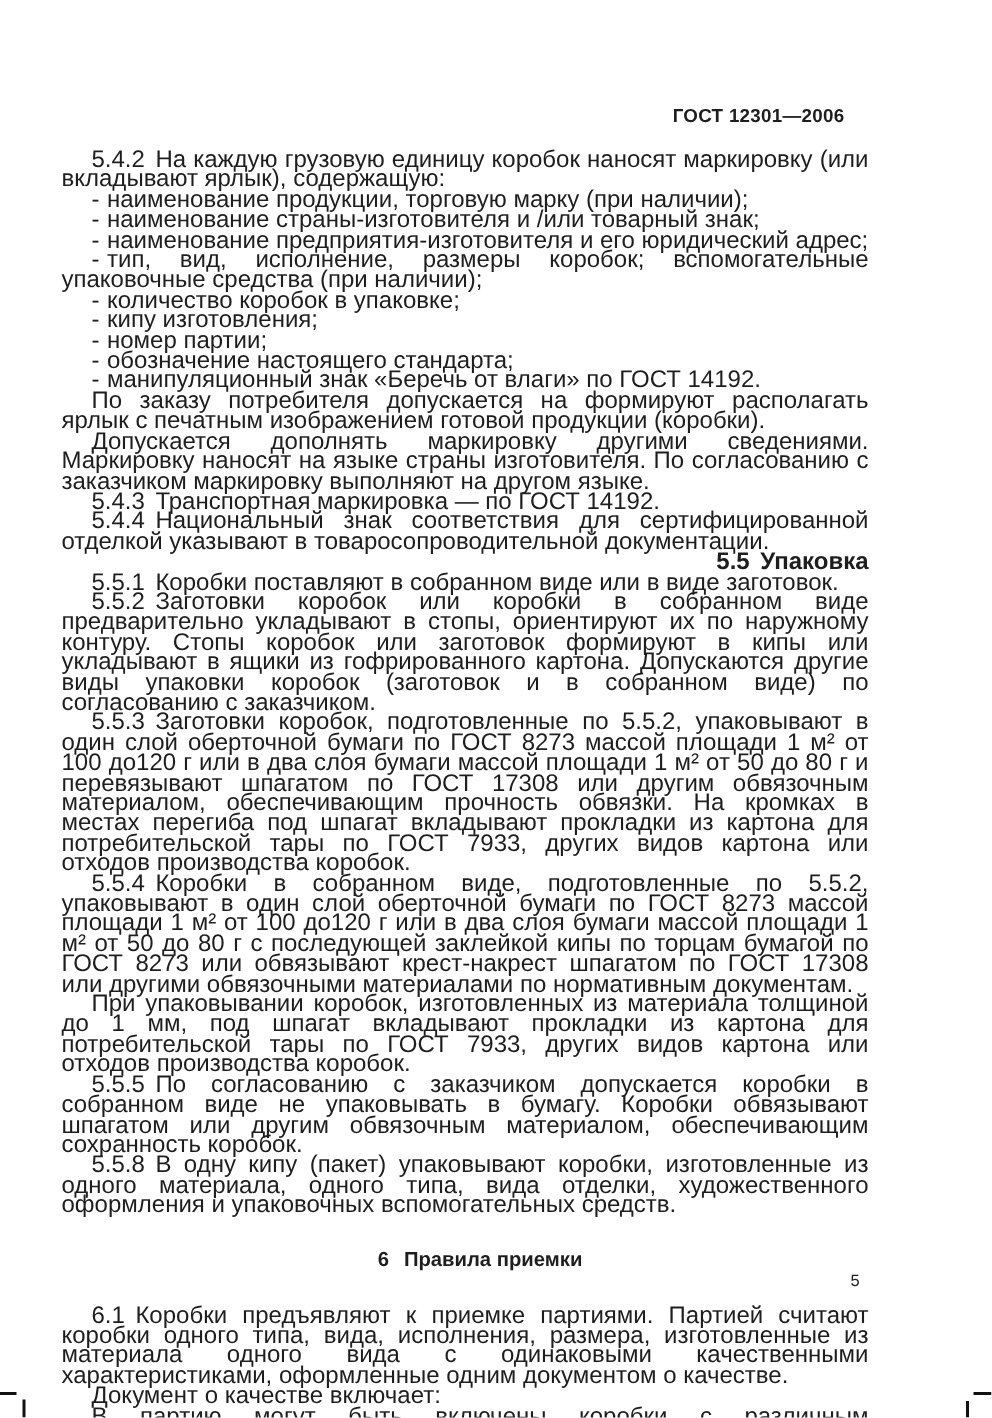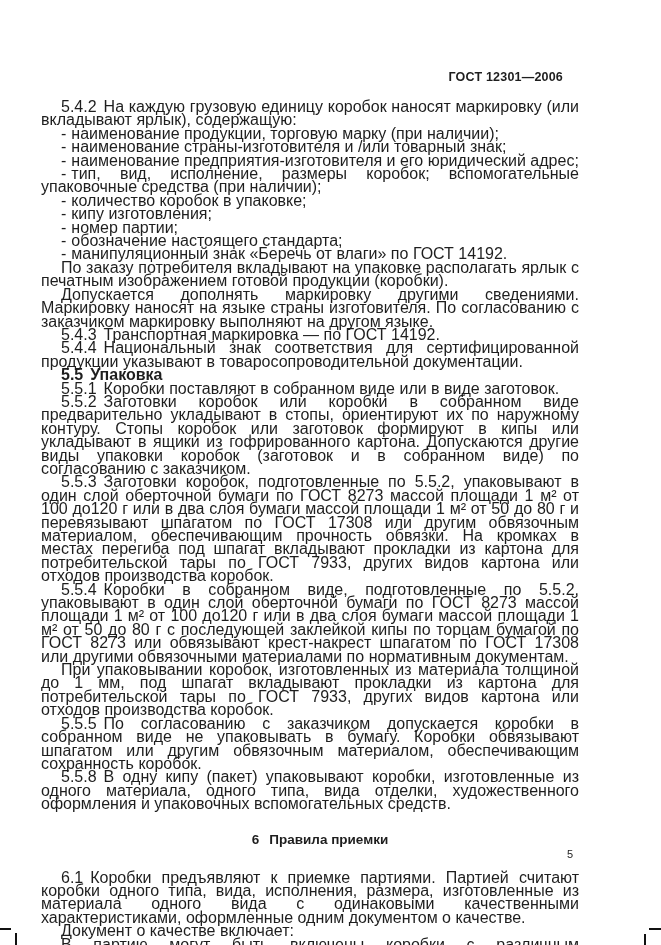--- a/index.html
+++ b/index.html
@@ -12,21 +12,21 @@
   .doc-header{
     text-align:right;font-weight:bold;font-size:12.5px;letter-spacing:.2px;
     margin:0 16px 16px 0;
   }
   .para{
     margin:0;font-size:16px;line-height:13.4px;text-align:justify;
     text-justify:inter-word;
   }
   .indent{text-indent:20px;}
   .num{margin-right:7px;white-space:nowrap;}
-  .subhead{font-weight:bold;text-align:left;}
+  .subhead{font-weight:bold;text-align:right;}
   .section-heading{
     font-size:13.5px;font-weight:bold;text-align:center;text-indent:20px;
     margin:21px 0 23px 0;line-height:16px;
   }
   .section-heading .num{margin-right:10px;}
   .li .dash{margin-right:5px;}
   .page-num{
     position:absolute;left:560px;top:848px;width:20px;
     font-size:11px;text-align:center;margin:0;
   }
@@ -48,25 +48,25 @@
   <p class="para li indent"><span class="dash">-</span><span>наименование продукции, торговую марку (при наличии);</span></p>
   <p class="para li indent"><span class="dash">-</span><span>наименование страны-изготовителя и /или товарный знак;</span></p>
   <p class="para li indent"><span class="dash">-</span><span>наименование предприятия-изготовителя и его юридический адрес;</span></p>
   <p class="para li indent"><span class="dash">-</span><span>тип, вид, исполнение, размеры коробок; вспомогательные упаковочные средства (при наличии);</span></p>
   <p class="para li indent"><span class="dash">-</span><span>количество коробок в упаковке;</span></p>
   <p class="para li indent"><span class="dash">-</span><span>кипу изготовления;</span></p>
   <p class="para li indent"><span class="dash">-</span><span>номер партии;</span></p>
   <p class="para li indent"><span class="dash">-</span><span>обозначение настоящего стандарта;</span></p>
   <p class="para li indent"><span class="dash">-</span><span>манипуляционный знак «Беречь от влаги» по ГОСТ 14192.</span></p>
 
-  <p class="para indent">По заказу потребителя вкладывают на упаковке располагать ярлык с печатным изображением готовой продукции (коробки).</p>
+  <p class="para indent">По заказу потребителя допускается на формируют располагать ярлык с печатным изображением готовой продукции (коробки).</p>
   <p class="para indent">Допускается дополнять маркировку другими сведениями. Маркировку наносят на языке страны изготовителя. По согласованию с заказчиком маркировку выполняют на другом языке.</p>
 
   <p class="para indent"><span class="num">5.4.3</span><span>Транспортная маркировка — по ГОСТ 14192.</span></p>
-  <p class="para indent"><span class="num">5.4.4</span><span>Национальный знак соответствия для сертифицированной продукции указывают в товаросопроводительной документации.</span></p>
+  <p class="para indent"><span class="num">5.4.4</span><span>Национальный знак соответствия для сертифицированной отделкой указывают в товаросопроводительной документации.</span></p>
 
   <p class="para indent subhead"><span class="num">5.5</span><span>Упаковка</span></p>
 
   <p class="para indent"><span class="num">5.5.1</span><span>Коробки поставляют в собранном виде или в виде заготовок.</span></p>
   <p class="para indent"><span class="num">5.5.2</span><span>Заготовки коробок или коробки в собранном виде предварительно укладывают в стопы, ориентируют их по наружному контуру. Стопы коробок или заготовок формируют в кипы или укладывают в ящики из гофрированного картона. Допускаются другие виды упаковки коробок (заготовок и в собранном виде) по согласованию с заказчиком.</span></p>
   <p class="para indent"><span class="num">5.5.3</span><span>Заготовки коробок, подготовленные по 5.5.2, упаковывают в один слой оберточной бумаги по ГОСТ 8273 массой площади 1 м² от 100 до120 г или в два слоя бумаги массой площади 1 м² от 50 до 80 г и перевязывают шпагатом по ГОСТ 17308 или другим обвязочным материалом, обеспечивающим прочность обвязки. На кромках в местах перегиба под шпагат вкладывают прокладки из картона для потребительской тары по ГОСТ 7933, других видов картона или отходов производства коробок.</span></p>
   <p class="para indent"><span class="num">5.5.4</span><span>Коробки в собранном виде, подготовленные по 5.5.2, упаковывают в один слой оберточной бумаги по ГОСТ 8273 массой площади 1 м² от 100 до120 г или в два слоя бумаги массой площади 1 м² от 50 до 80 г с последующей заклейкой кипы по торцам бумагой по ГОСТ 8273 или обвязывают крест-накрест шпагатом по ГОСТ 17308 или другими обвязочными материалами по нормативным документам.</span></p>
   <p class="para indent">При упаковывании коробок, изготовленных из материала толщиной до 1 мм, под шпагат вкладывают прокладки из картона для потребительской тары по ГОСТ 7933, других видов картона или отходов производства коробок.</p>
   <p class="para indent"><span class="num">5.5.5</span><span>По согласованию с заказчиком допускается коробки в собранном виде не упаковывать в бумагу. Коробки обвязывают шпагатом или другим обвязочным материалом, обеспечивающим сохранность коробок.</span></p>
   <p class="para indent"><span class="num">5.5.8</span><span>В одну кипу (пакет) упаковывают коробки, изготовленные из одного материала, одного типа, вида отделки, художественного оформления и упаковочных вспомогательных средств.</span></p>

